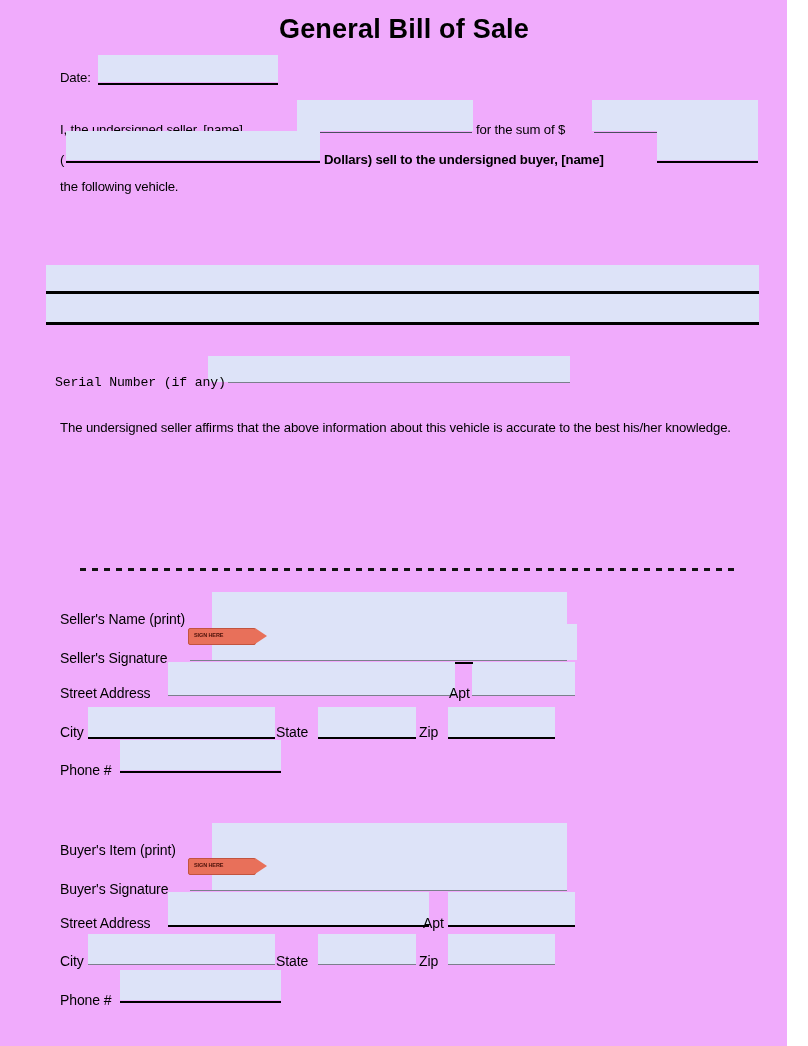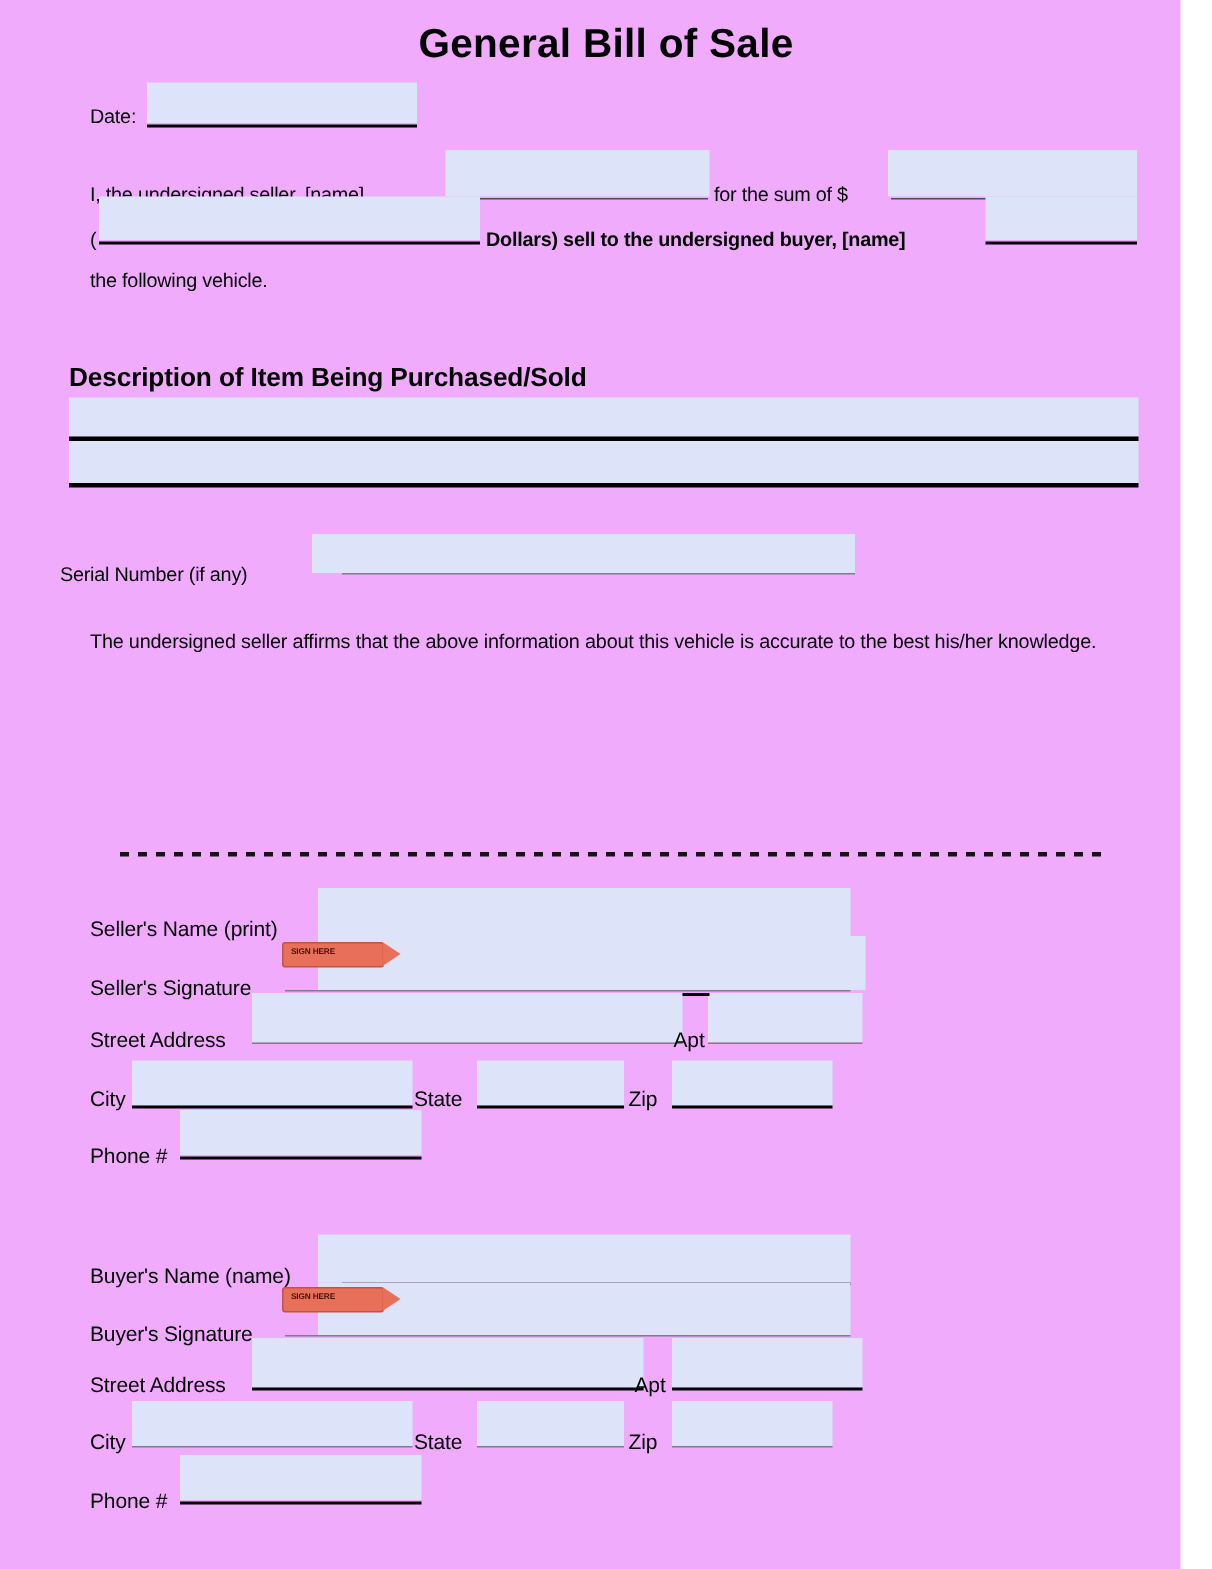--- a/index.html
+++ b/index.html
@@ -149,30 +149,29 @@
   <div class="field" style="left:66px; top:131px; width:254px; height:29px;"></div>
   <div class="field" style="left:657px; top:131px; width:101px; height:29px;"></div>
 
   <div class="body-label" style="left:60px; top:152px;">(</div>
   <div class="rule" style="left:66px; top:161px; width:254px;"></div>
   <div class="body-label" style="left:324px; top:152px;font-weight:bold;">Dollars) sell to the undersigned buyer, [name]</div>
   <div class="rule" style="left:657px; top:161px; width:101px;"></div>
 
   <div class="body-label" style="left:60px; top:179px;">the following vehicle.</div>
 
-  <div class="section-head" style="left:46px; top:241px;">Description of Item Being Purchased/Sold</div>
 
   <div class="field" style="left:46px; top:265px; width:713px; height:26px;"></div>
   <div class="rule-heavy" style="left:46px; top:291px; width:713px;"></div>
 
   <div class="field" style="left:46px; top:294px; width:713px; height:28px;"></div>
   <div class="rule-heavy" style="left:46px; top:322px; width:713px;"></div>
 
   <div class="field" style="left:208px; top:356px; width:362px; height:26px;"></div>
-  <div class="body-label" style="left:40px; top:375px;">Serial Number (if any)</div>
+  <div class="body-label" style="left:55px; top:375px;font-family:Liberation Mono, monospace;">Serial Number (if any)</div>
   <div class="rule-thin" style="left:228px; top:382px; width:342px;"></div>
 
   <div class="para" style="left:60px; top:419px; width:672px;">The undersigned seller affirms that the above information about this vehicle is accurate to the best his/her knowledge.</div>
 
 
   <div id="dashed-sep"></div>
 
   <div class="field" style="left:212px; top:592px; width:355px; height:32px;"></div>
   <div class="form-label" style="left:60px; top:611px;">Seller's Name (print)</div>
   <div class="rule" style="left:228px; top:624px; width:339px;"></div>
@@ -202,21 +201,21 @@
   <div class="form-label" style="left:276px; top:724px;">State</div>
   <div class="rule" style="left:318px; top:737px; width:98px;"></div>
   <div class="form-label" style="left:419px; top:724px;">Zip</div>
   <div class="rule" style="left:448px; top:737px; width:107px;"></div>
 
   <div class="field" style="left:120px; top:740px; width:161px; height:30px;"></div>
   <div class="form-label" style="left:60px; top:762px;">Phone #</div>
   <div class="rule" style="left:120px; top:771px; width:161px;"></div>
 
   <div class="field" style="left:212px; top:823px; width:355px; height:32px;"></div>
-  <div class="form-label" style="left:60px; top:842px;">Buyer's Name (name)</div>
+  <div class="form-label" style="left:60px; top:842px;">Buyer's Item (print)</div>
   <div class="rule" style="left:228px; top:855px; width:339px;"></div>
 
   <div class="field" style="left:212px; top:855px; width:355px; height:35px;"></div>
   <div class="sign-tag" style="left:188px; top:858px;">
     <span class="tag-text">SIGN HERE</span>
     <span class="tip"></span>
   </div>
   <div class="form-label" style="left:60px; top:881px;text-align:right;">Buyer's Signature</div>
   <div class="rule-thin" style="left:190px; top:890px; width:377px;"></div>
 

